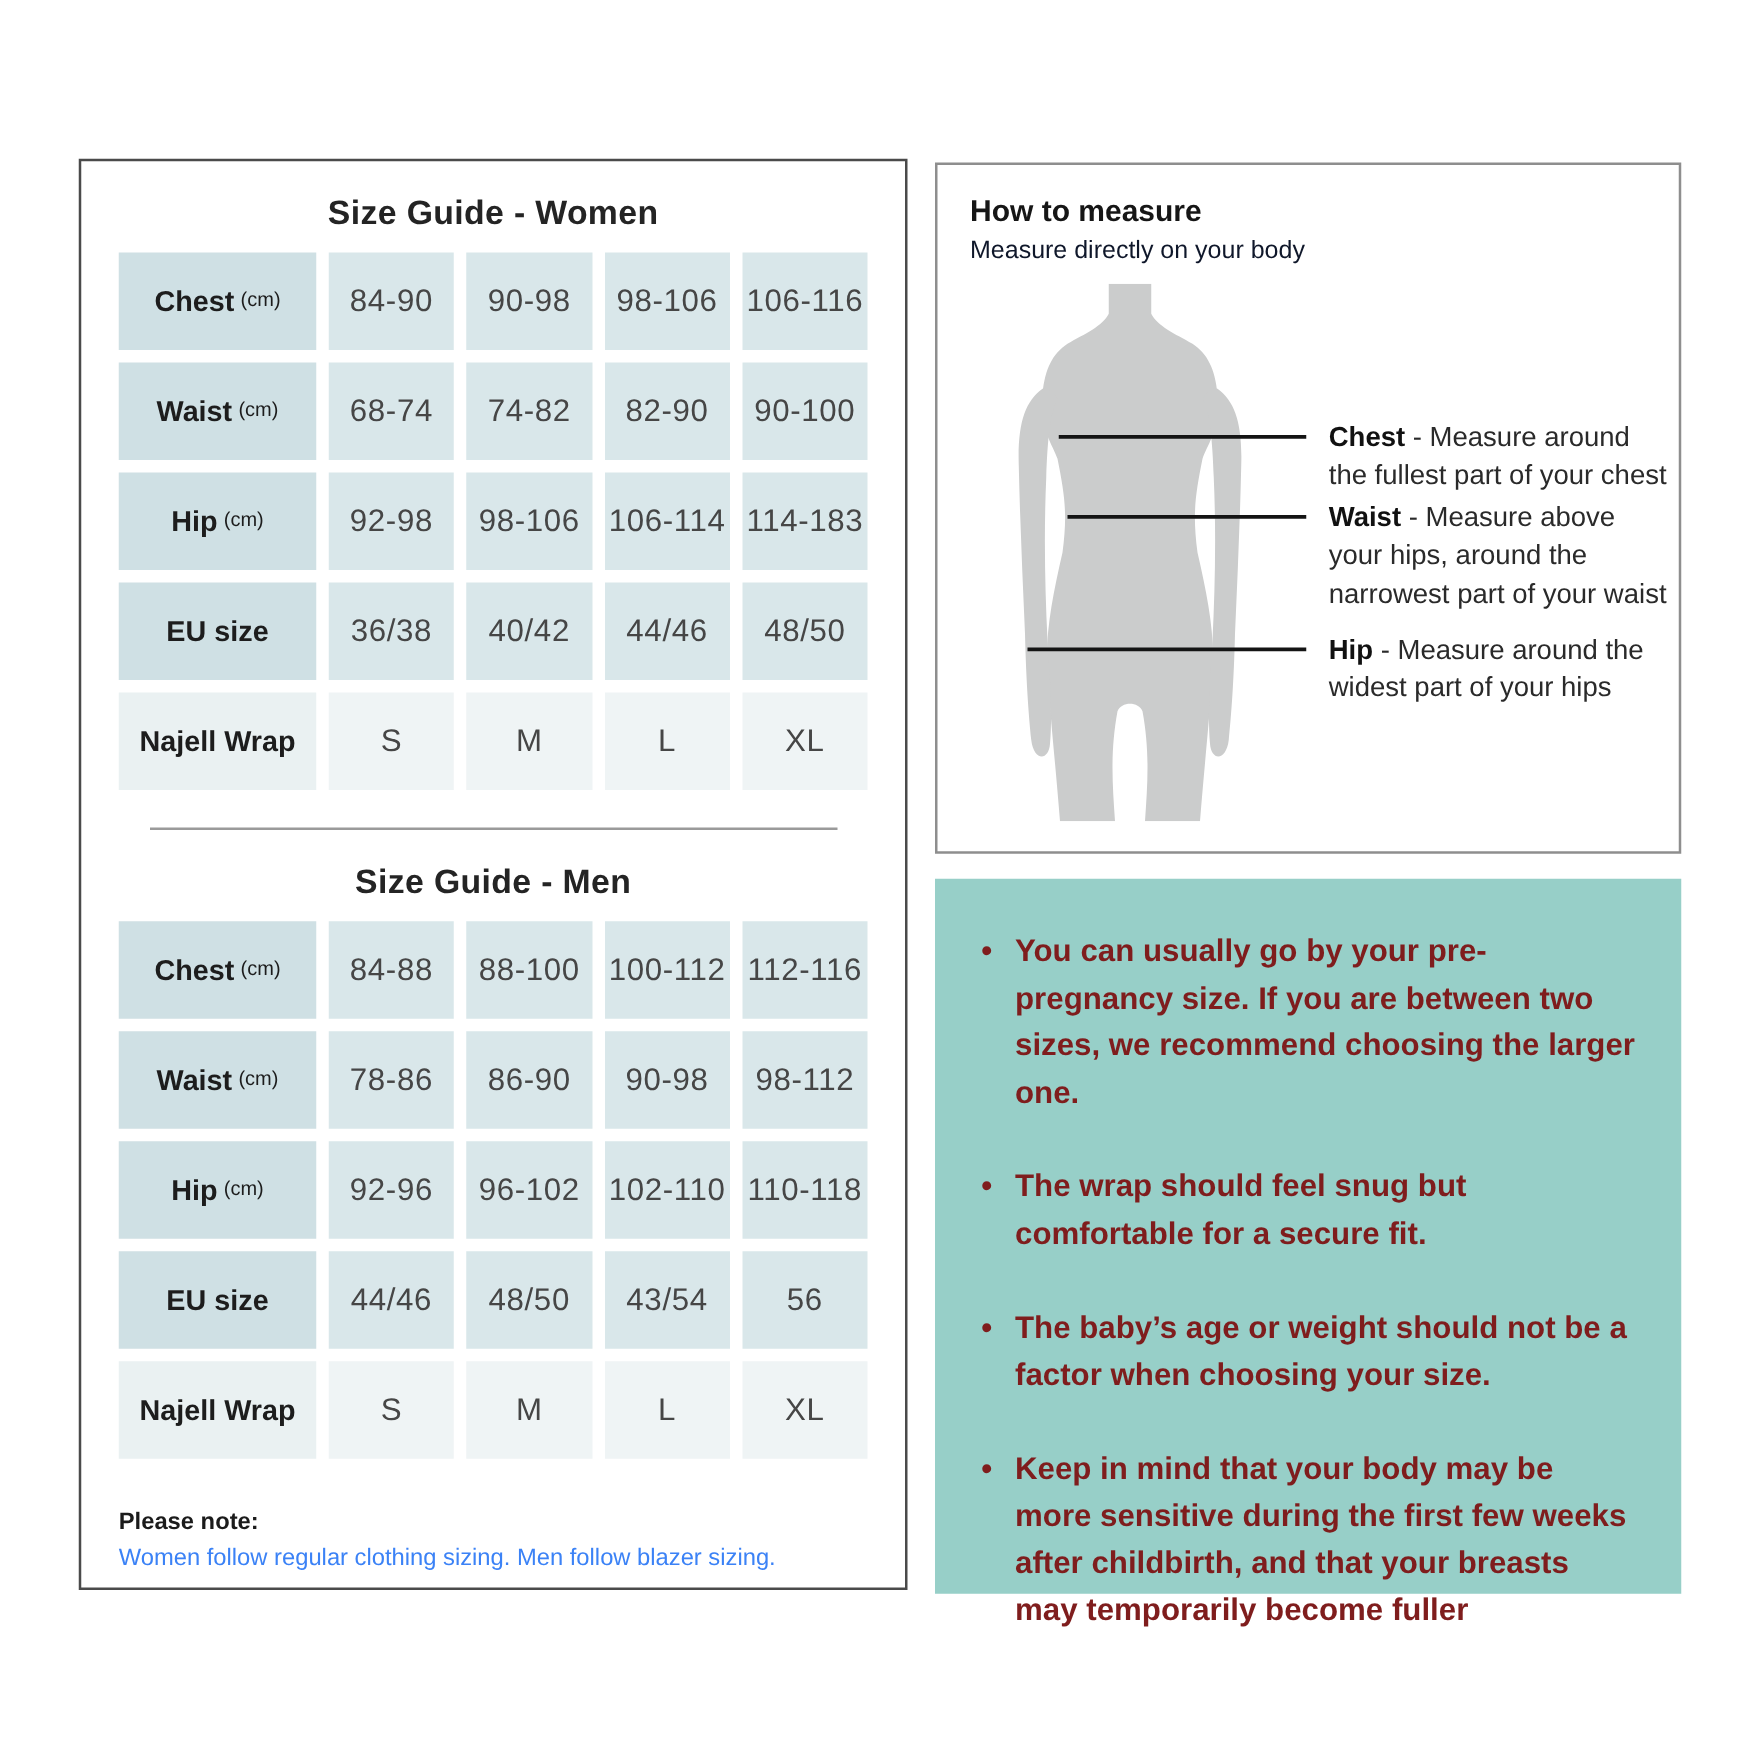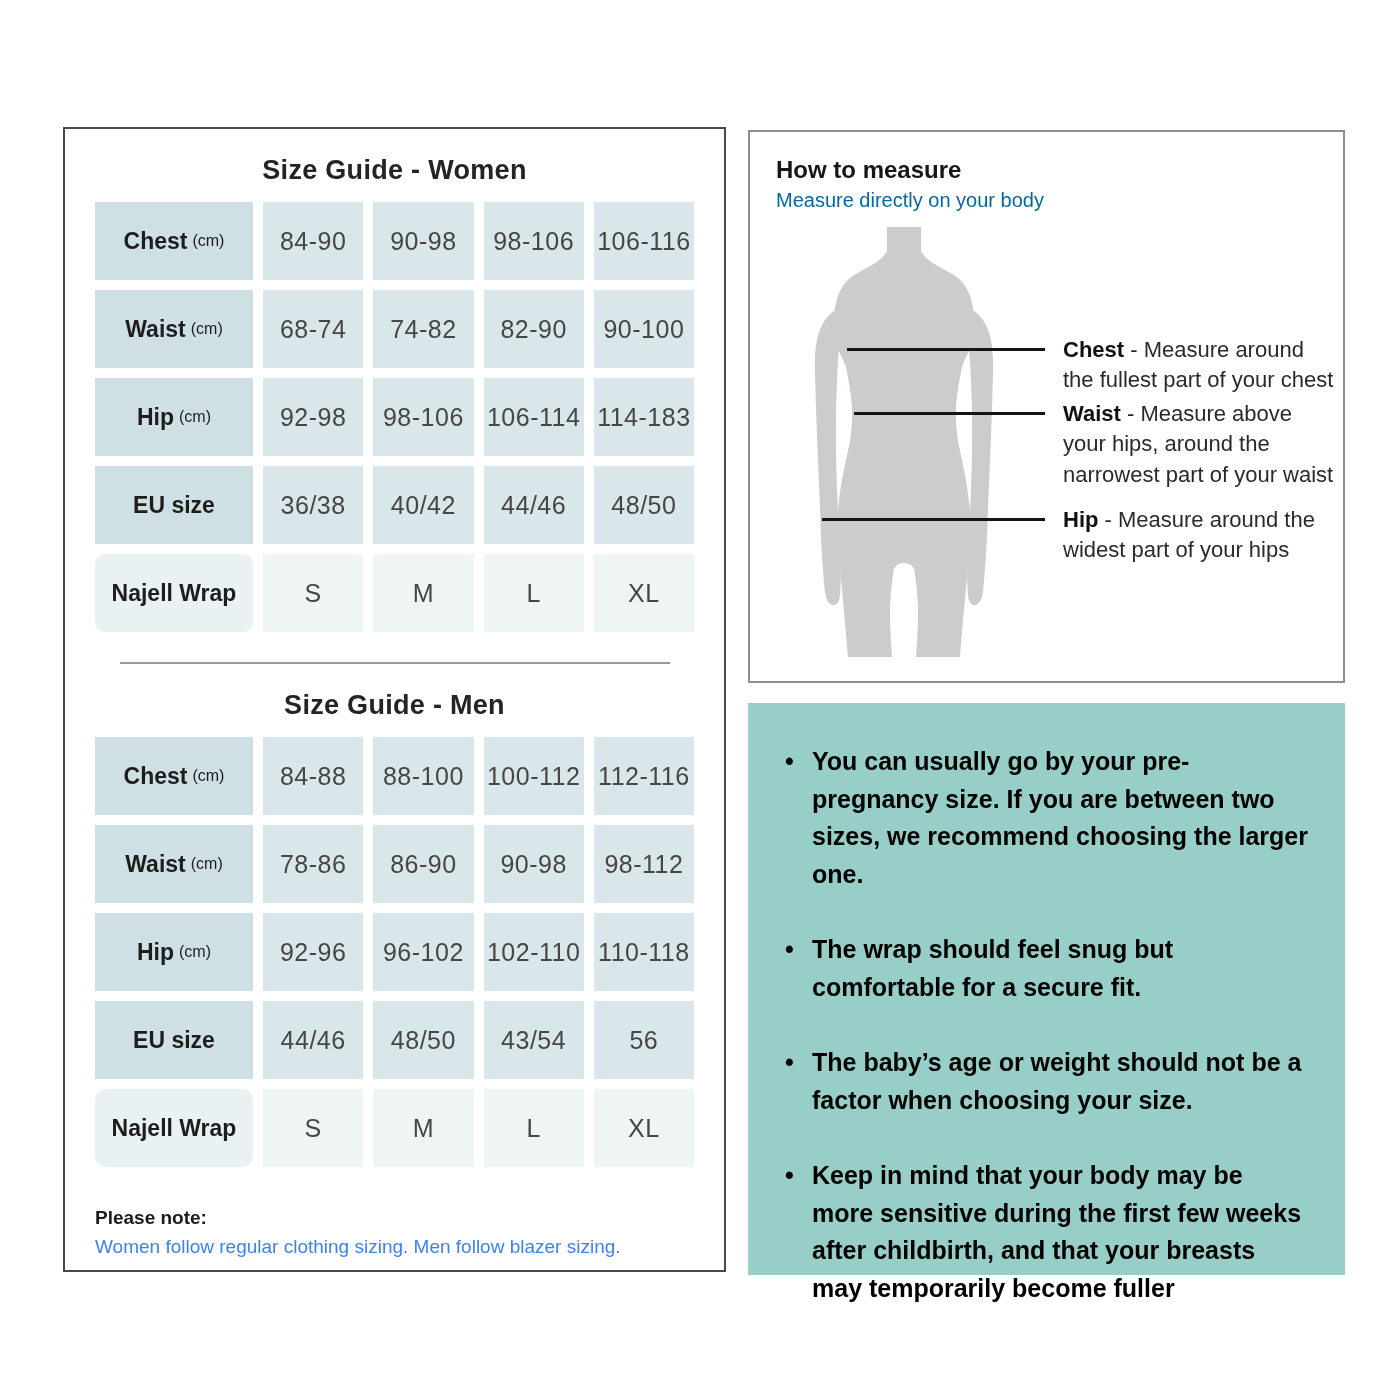--- a/index.html
+++ b/index.html
@@ -16,54 +16,54 @@
     margin:26px 0 0;text-align:center;font-size:27px;font-weight:700;
     color:#242424;letter-spacing:.3px;
   }
   .size-table{
     display:grid;grid-template-columns:158px repeat(4,1fr);gap:10px;margin-top:16px;
   }
   .cell{height:78px;display:flex;align-items:center;justify-content:center;box-sizing:border-box;}
   .label-cell{background:var(--cellDark);font-weight:700;font-size:23px;color:#1d1d1d;}
   .label-cell .unit{font-size:16px;font-weight:400;margin-left:5px;}
   .value-cell{background:var(--cell);font-size:25px;font-weight:400;color:#464646;letter-spacing:.5px;}
-  .label-cell.light{background:var(--cellLightDark);border-radius:10px;}
+  .label-cell.light{background:var(--cellLightDark);}
   .value-cell.light{background:var(--cellLight);}
   .divider{width:550px;margin:30px auto 0;border-top:2px solid #9a9a9a;height:0;}
   .note-title{margin:40px 0 0;font-size:19px;font-weight:700;color:#1b1b1b;}
   .note-text{margin:7px 0 0;font-size:19px;font-weight:400;color:#3b82f6;white-space:nowrap;}
 
   
   .measure-panel{
     position:absolute;left:748px;top:130px;width:597px;height:553px;
     border:2px solid #8e8e8e;box-sizing:border-box;background:#fff;
   }
   .measure-title{margin:24px 0 0 26px;font-size:24px;font-weight:700;color:#161616;}
-  .measure-sub{margin:5px 0 0 26px;font-size:20px;font-weight:400;color:#0369a1;}
+  .measure-sub{margin:5px 0 0 26px;font-size:20px;font-weight:400;color:#0f172a;}
   .silhouette{position:absolute;left:42px;top:95px;width:224px;height:430px;}
   .silhouette path{fill:var(--gray);}
   .mline{position:absolute;height:3px;background:#141414;}
   .chest-line{left:97px;top:216px;width:198px;}
   .waist-line{left:104px;top:280px;width:191px;}
   .hip-line{left:72px;top:386px;width:223px;}
   .mlabel{position:absolute;left:313px;width:272px;margin:0;font-size:22px;line-height:1.38;color:#2a2a2a;font-weight:400;}
   .mlabel b{color:#111;font-weight:700;}
   .chest-label{top:203px;}
   .waist-label{top:267px;}
   .hip-label{top:373px;}
 
   
   .tips-box{
     position:absolute;left:748px;top:703px;width:597px;height:572px;
     background:var(--teal);box-sizing:border-box;padding:40px 36px 0 30px;
   }
   .tips-box ul{list-style:none;margin:0;padding:0;}
   .tips-box li{
     position:relative;padding-left:34px;margin-bottom:38px;
-    font-size:25px;font-weight:700;line-height:1.5;color:#000000;
+    font-size:25px;font-weight:700;line-height:1.5;color:#7f1d1d;
   }
   .tips-box li:last-child{margin-bottom:0;}
   .tips-box li::before{content:"\2022";position:absolute;left:7px;top:0;}
 </style>
 </head>
 <body>
 
 <div class="canvas">
 
   <section class="left-panel">

